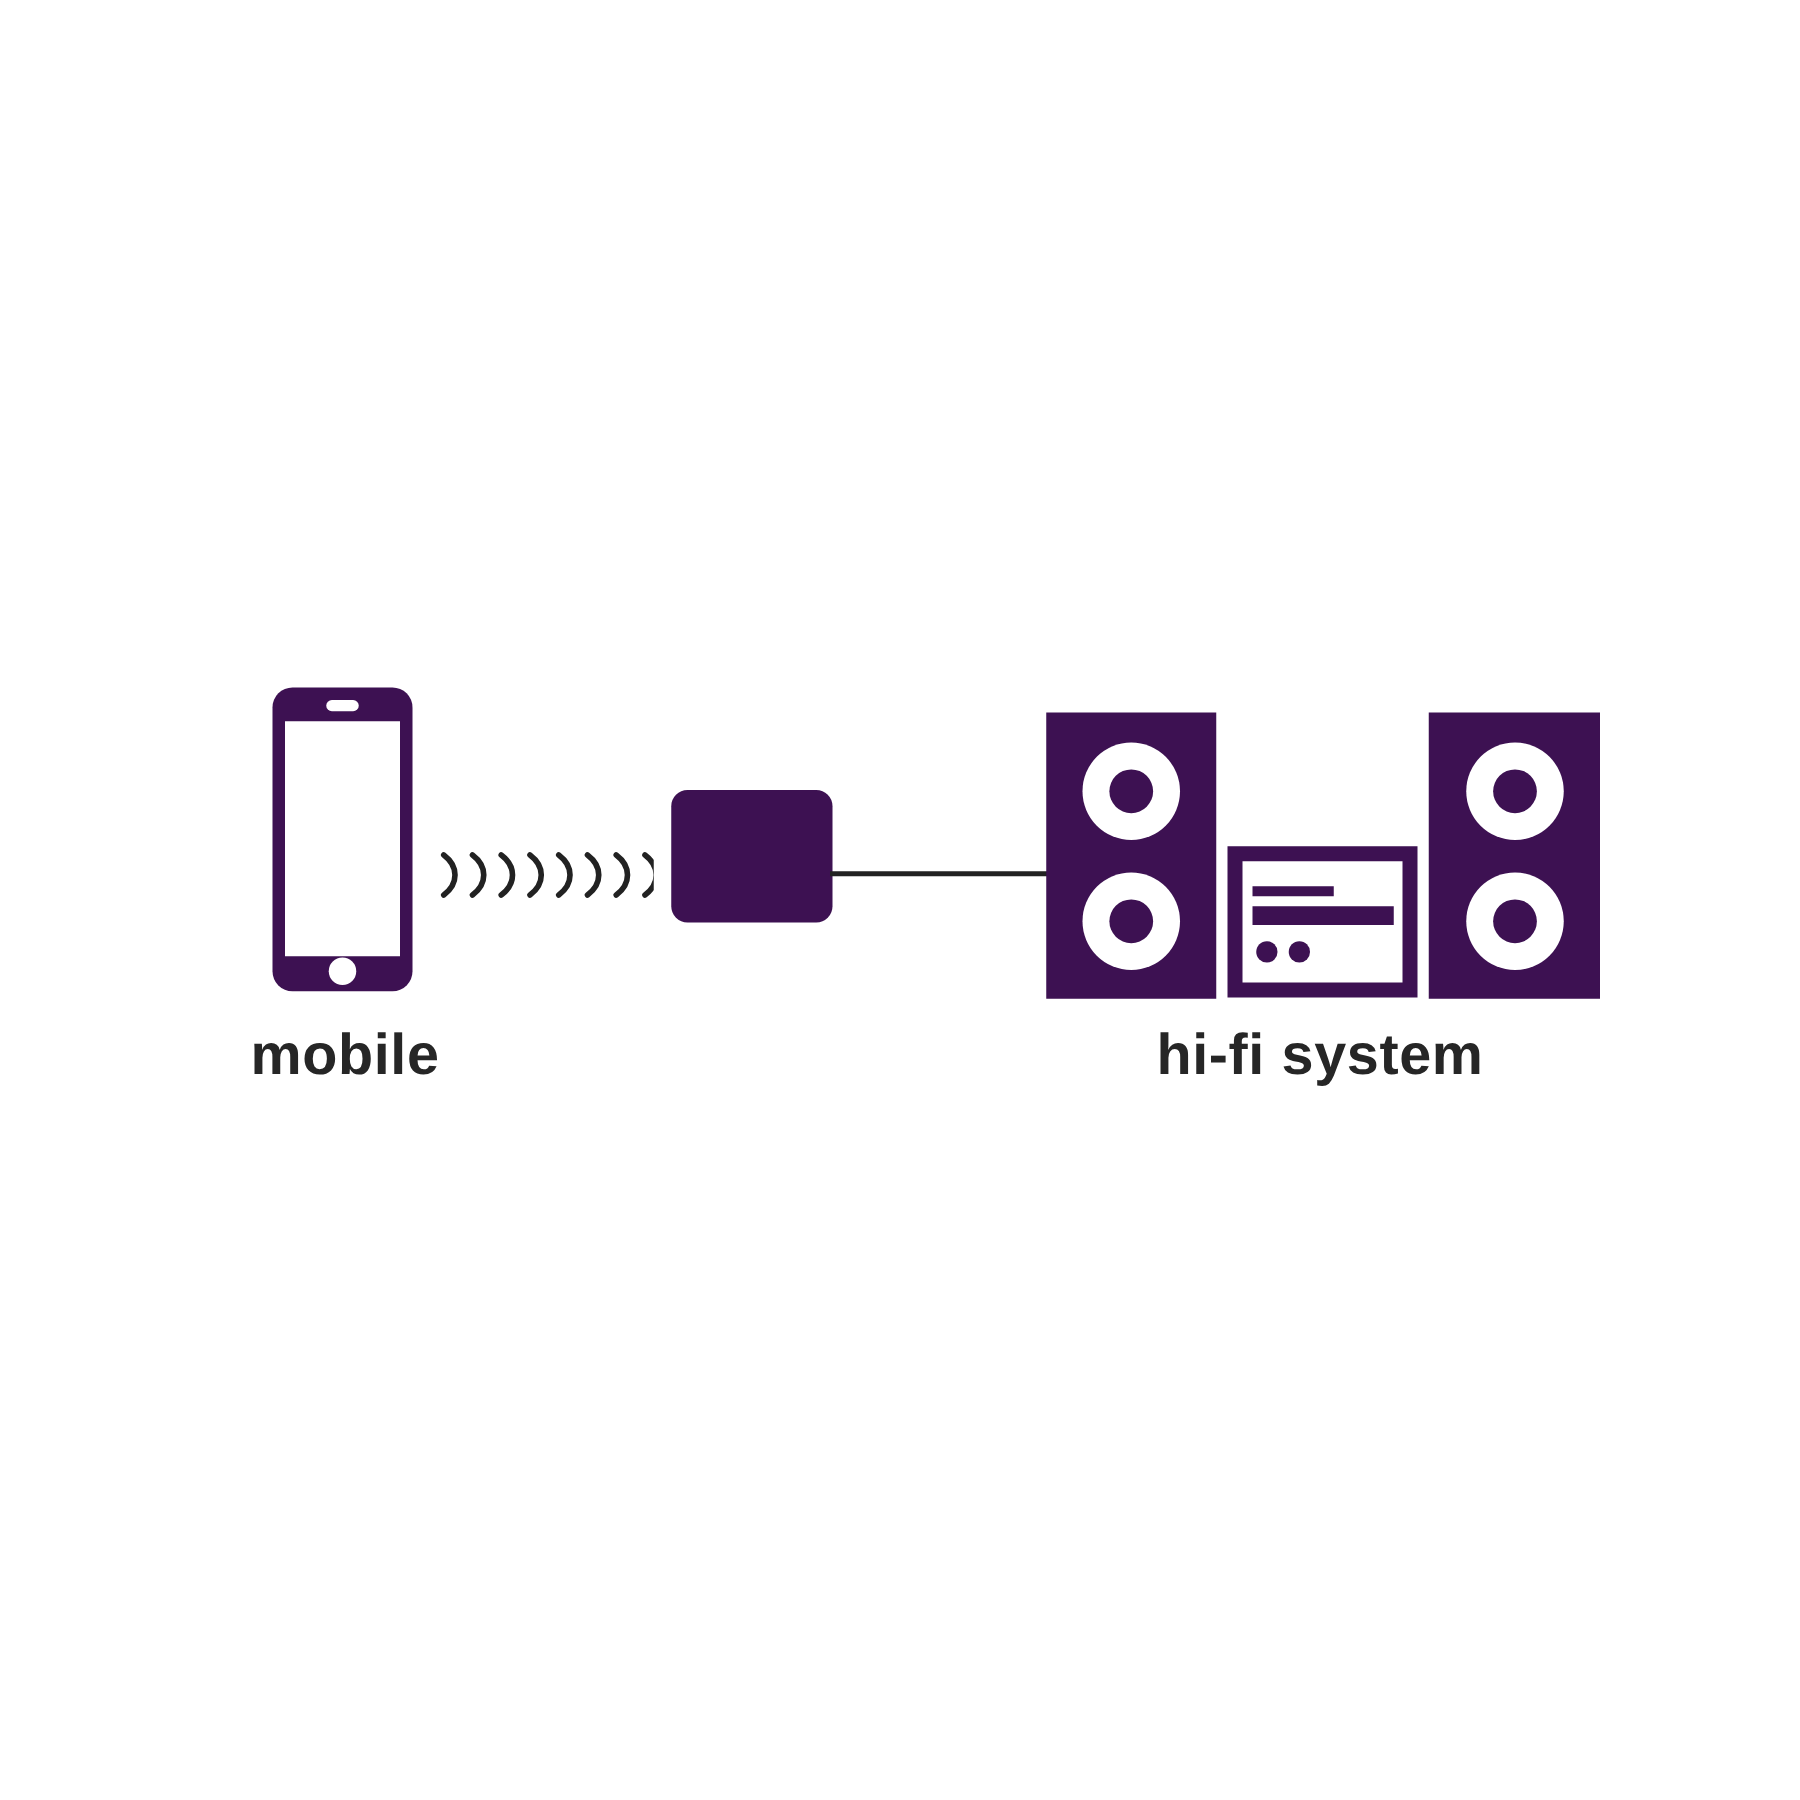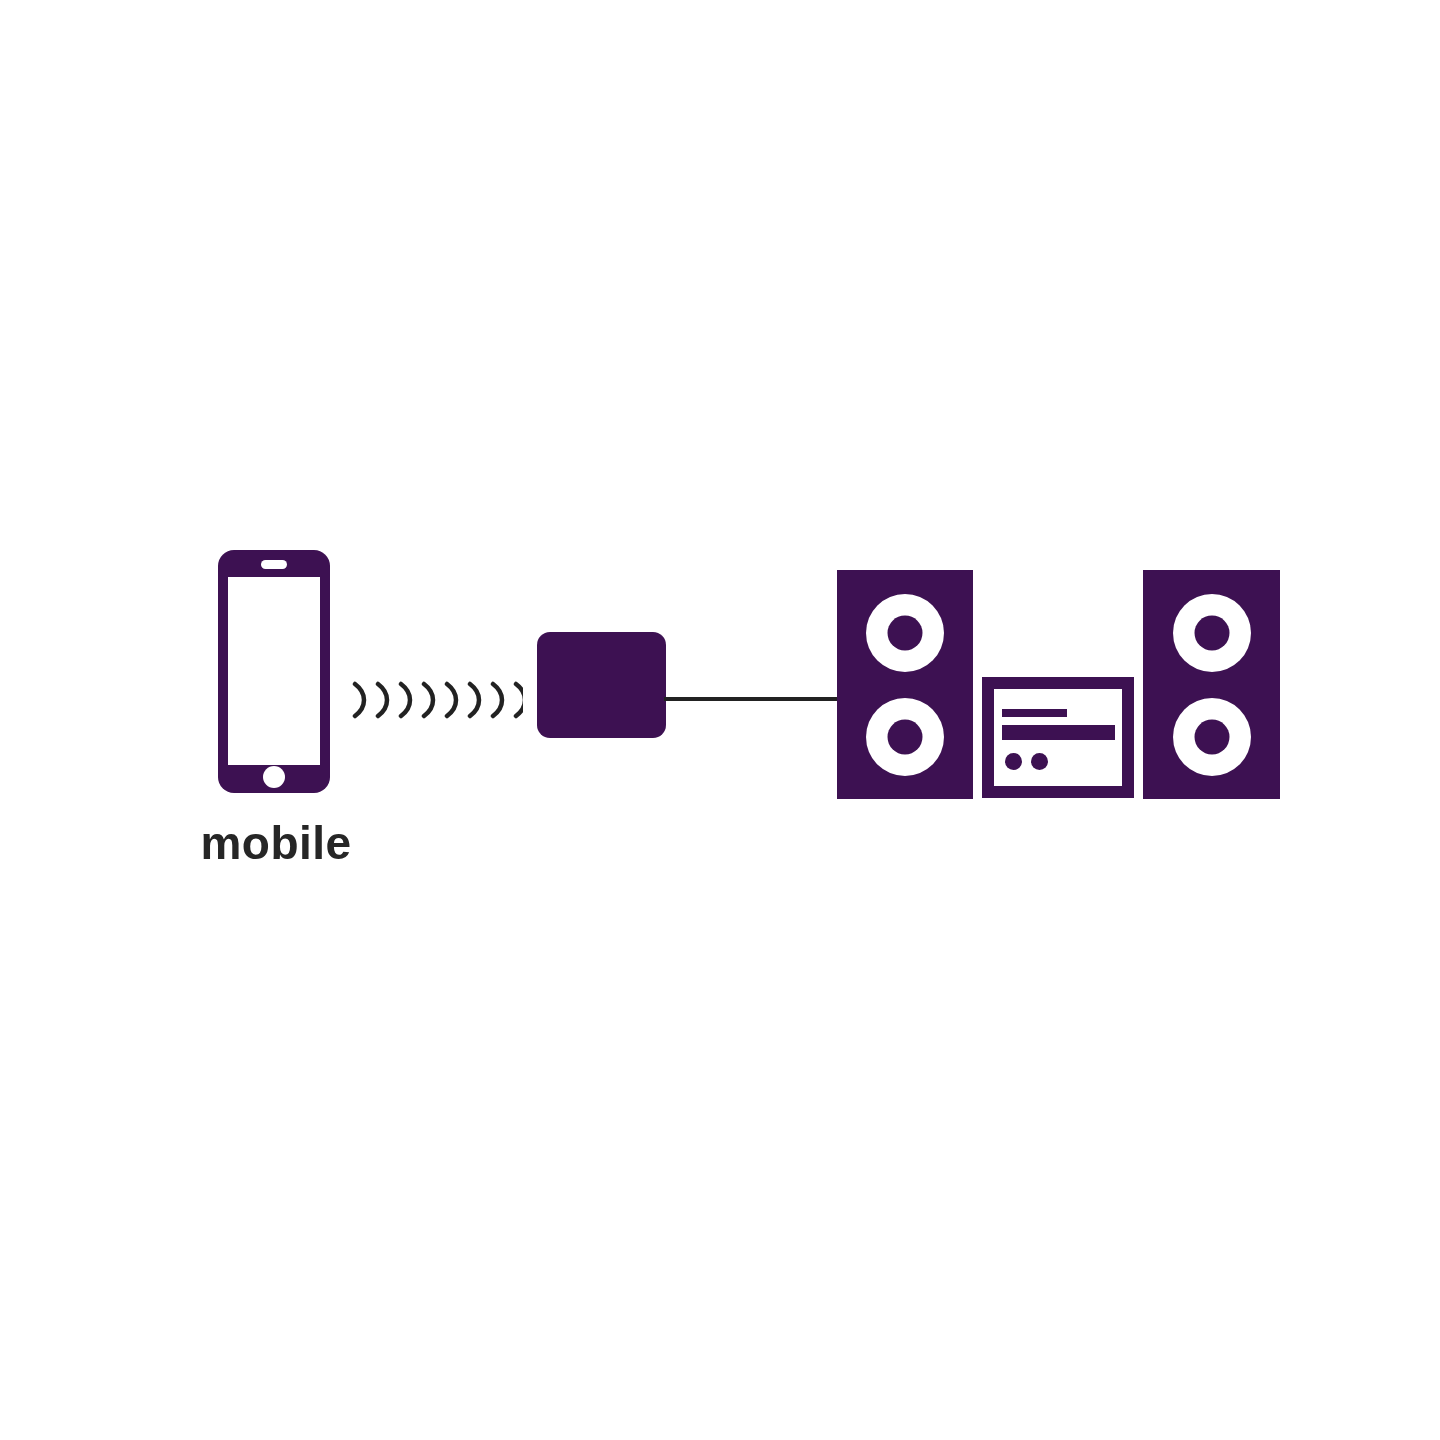--- a/index.html
+++ b/index.html
@@ -191,14 +191,15 @@
   <div class="speaker right">
     <div class="driver top">
       <div class="driver-center"></div>
     </div>
     <div class="driver bottom">
       <div class="driver-center"></div>
     </div>
   </div>
 
   <div class="node-label mobile">mobile</div>
+  <div class="node-label hifi">hi-fi system</div>
 
 </div>
 
 </body></html>

